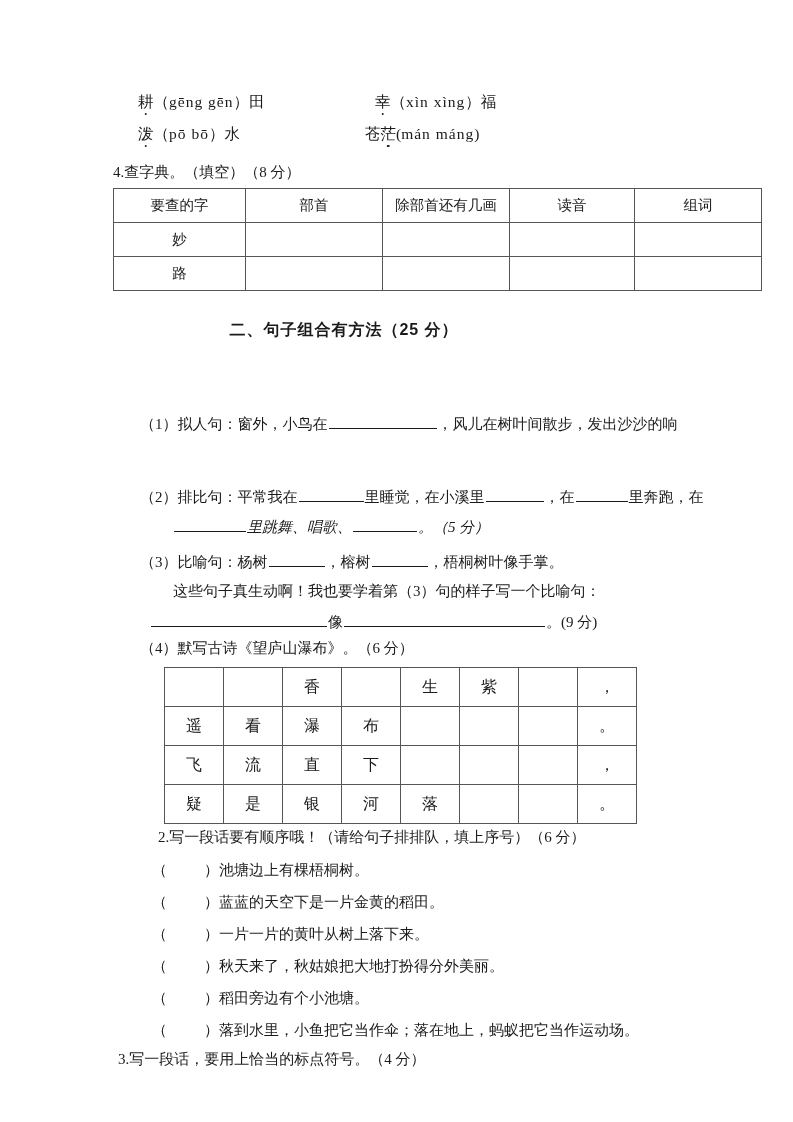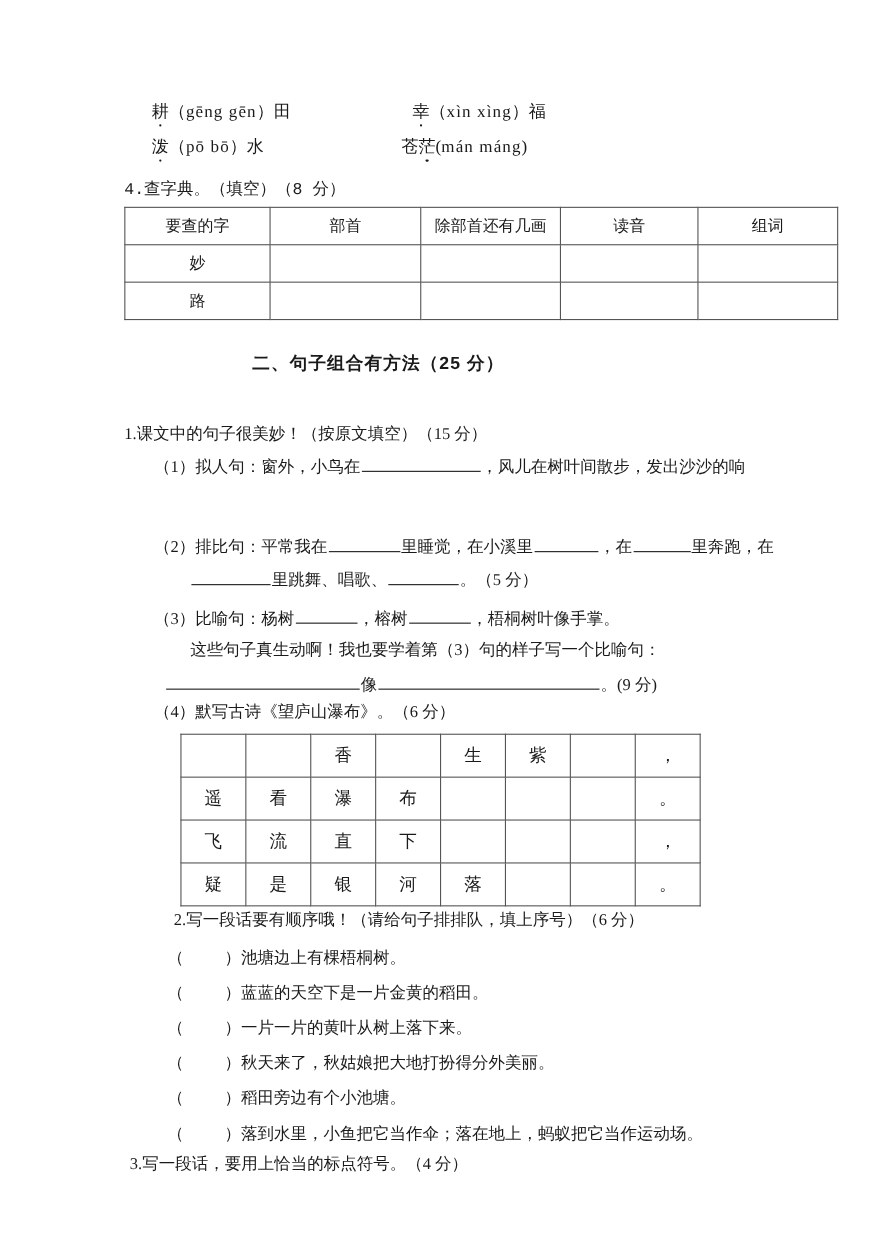--- a/index.html
+++ b/index.html
@@ -149,21 +149,21 @@
   <div class="pinyin-row" style="top:92px;">
     <span class="pinyin-item" style="left:25px;"><span class="dotted">耕</span><span>（</span><span class="py">gēng   gēn</span><span>）</span><span>田</span></span>
     <span class="pinyin-item" style="left:262px;"><span class="dotted">幸</span><span>（</span><span class="py">xìn  xìng</span><span>）</span><span>福</span></span>
   </div>
 
   <div class="pinyin-row" style="top:124px;">
     <span class="pinyin-item" style="left:25px;"><span class="dotted">泼</span><span>（</span><span class="py">pō   bō</span><span>）</span><span>水</span></span>
     <span class="pinyin-item" style="left:252px;"><span>苍</span><span class="dotted">茫</span><span>(</span><span class="py">mán    máng</span><span>)</span></span>
   </div>
 
-  <div class="q-label" style="left:113px; top:162px;font-family:Liberation Mono, monospace;">4.查字典。（填空）（8 分）</div>
+  <div class="q-label" style="left:113px; top:162px;">4.查字典。（填空）（8 分）</div>
 
   <table class="dict-table">
     <tbody>
         <tr>
       <td class="c0">要查的字</td>
       <td class="c1">部首</td>
       <td class="c2">除部首还有几画</td>
       <td class="c3">读音</td>
       <td class="c4">组词</td>
     </tr>
@@ -179,26 +179,25 @@
       <td class="c1"></td>
       <td class="c2"></td>
       <td class="c3"></td>
       <td class="c4"></td>
     </tr>
   </tbody>
     </table>
 
   <div class="section-head">二、句子组合有方法（25 分）</div>
 
-  <div class="q-label" style="left:113px; top:385px;">1.课文中的句子很美妙！（按原文填空）（15 分）</div>
 
   <div class="q-label" style="left:140px; top:413px;"><span>（1）拟人句：窗外，小鸟在</span><span class="blank" style="width:108px;"></span><span>，风儿在树叶间散步，发出沙沙的响</span></div>
 
   <div class="q-label" style="left:140px; top:486px;"><span>（2）排比句：平常我在</span><span class="blank" style="width:65px;"></span><span>里睡觉，在小溪里</span><span class="blank" style="width:58px;"></span><span>，在</span><span class="blank" style="width:52px;"></span><span>里奔跑，在</span></div>
-  <div class="q-label" style="left:173px; top:516px;"><span class="blank" style="width:72px;"></span><span>里跳舞、唱歌、</span><span class="blank" style="width:64px;"></span><span>。（5 分）</span></div>
+  <div class="q-label" style="left:173px; top:516px;font-style:italic;"><span class="blank" style="width:72px;"></span><span>里跳舞、唱歌、</span><span class="blank" style="width:64px;"></span><span>。（5 分）</span></div>
 
   <div class="q-label" style="left:140px; top:551px;"><span>（3）比喻句：杨树</span><span class="blank" style="width:56px;"></span><span>，榕树</span><span class="blank" style="width:56px;"></span><span>，梧桐树叶像手掌。</span></div>
   <div class="q-label" style="left:173px; top:581px;">这些句子真生动啊！我也要学着第（3）句的样子写一个比喻句：</div>
   <div class="q-label" style="left:150px; top:611px;"><span class="blank" style="width:176px;"></span><span>像</span><span class="blank" style="width:201px;"></span><span>。(9 分)</span></div>
 
   <div class="q-label" style="left:140px; top:638px;">（4）默写古诗《望庐山瀑布》。（6 分）</div>
 
   <table class="poem-grid">
     <tbody>
         <tr>

